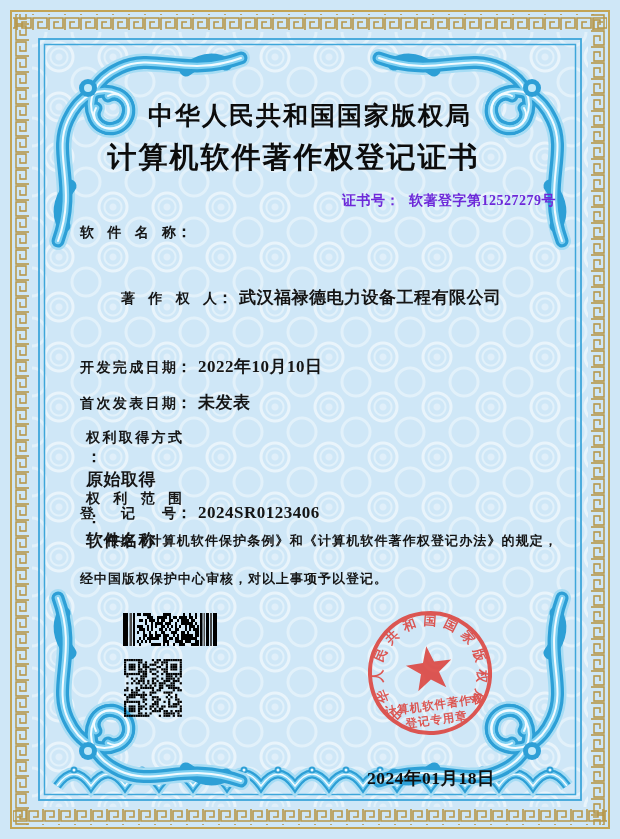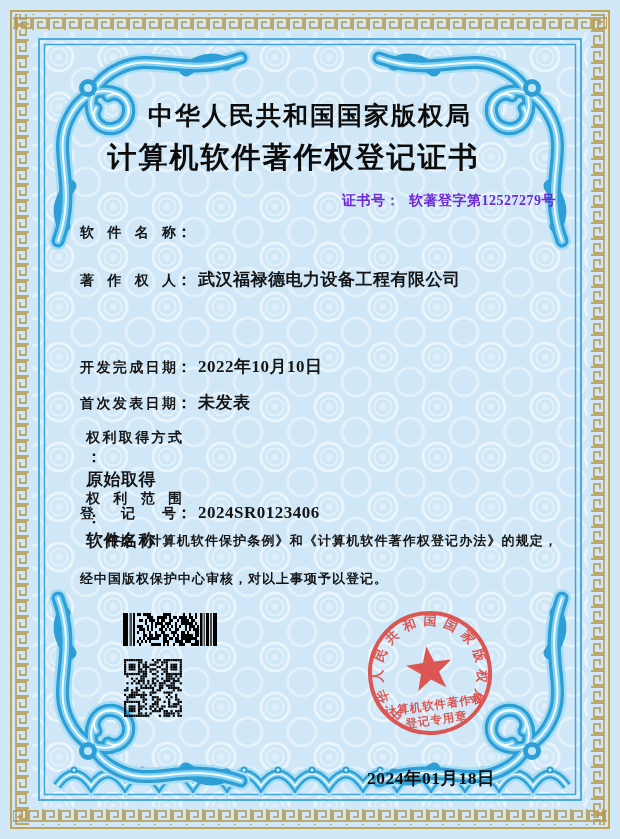--- a/index.html
+++ b/index.html
@@ -49,21 +49,21 @@
     font-size:14px;font-weight:bold;color:#6d28d9;letter-spacing:.5px;
   }
   .certno .cv{margin-left:9px;}
 
   .row{position:absolute;left:80px;display:flex;align-items:baseline;color:#151515;}
   .lbl{display:inline-block;width:96px;font-size:14px;font-weight:bold;
        text-align:justify;text-align-last:justify;}
   .colon{font-size:16px;font-weight:bold;}
   .val{margin-left:6px;font-size:17px;font-weight:bold;line-height:24px;letter-spacing:.5px;}
   .r1{top:222px;} .r1 .vline1{letter-spacing:3.5px;}
-  .r2{top:268px;}
+  .r2{top:286px;margin-left:41px;}
   .r3{top:355px;} .r4{top:392px;font-family:Liberation Mono, monospace;} .r5{top:429px;flex-direction:column;} .r6{top:490px;flex-direction:column;} .r7{top:501px;}
 
   .statement{
     position:absolute;left:80px;top:522px;width:478px;
     font-size:13px;font-weight:bold;color:#151515;
     line-height:38px;text-indent:2em;text-align:justify;letter-spacing:1px;margin:0;
   }
   #barcode{position:absolute;left:123px;top:613px;}
   #qr{position:absolute;left:124px;top:659px;}
   .date{

